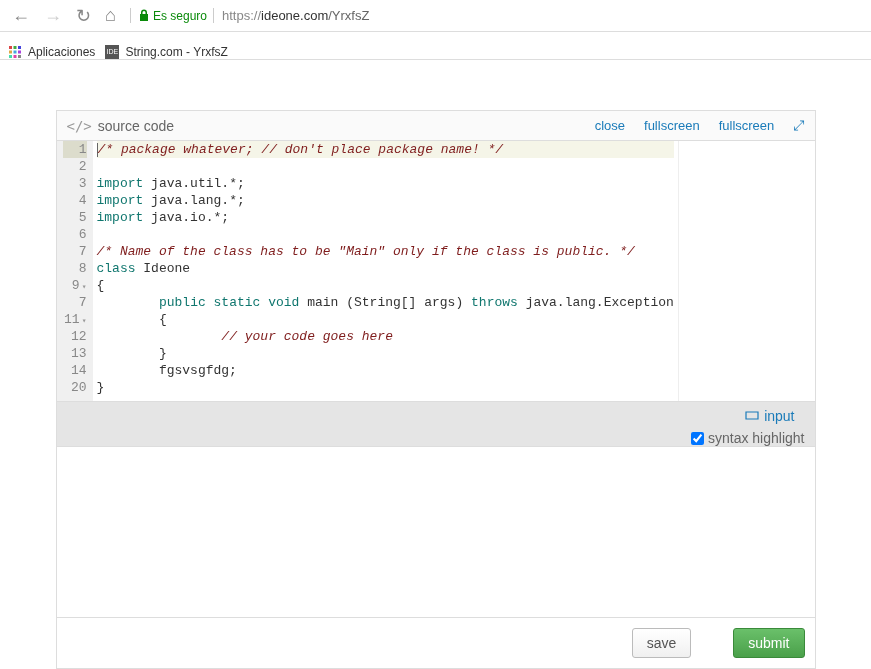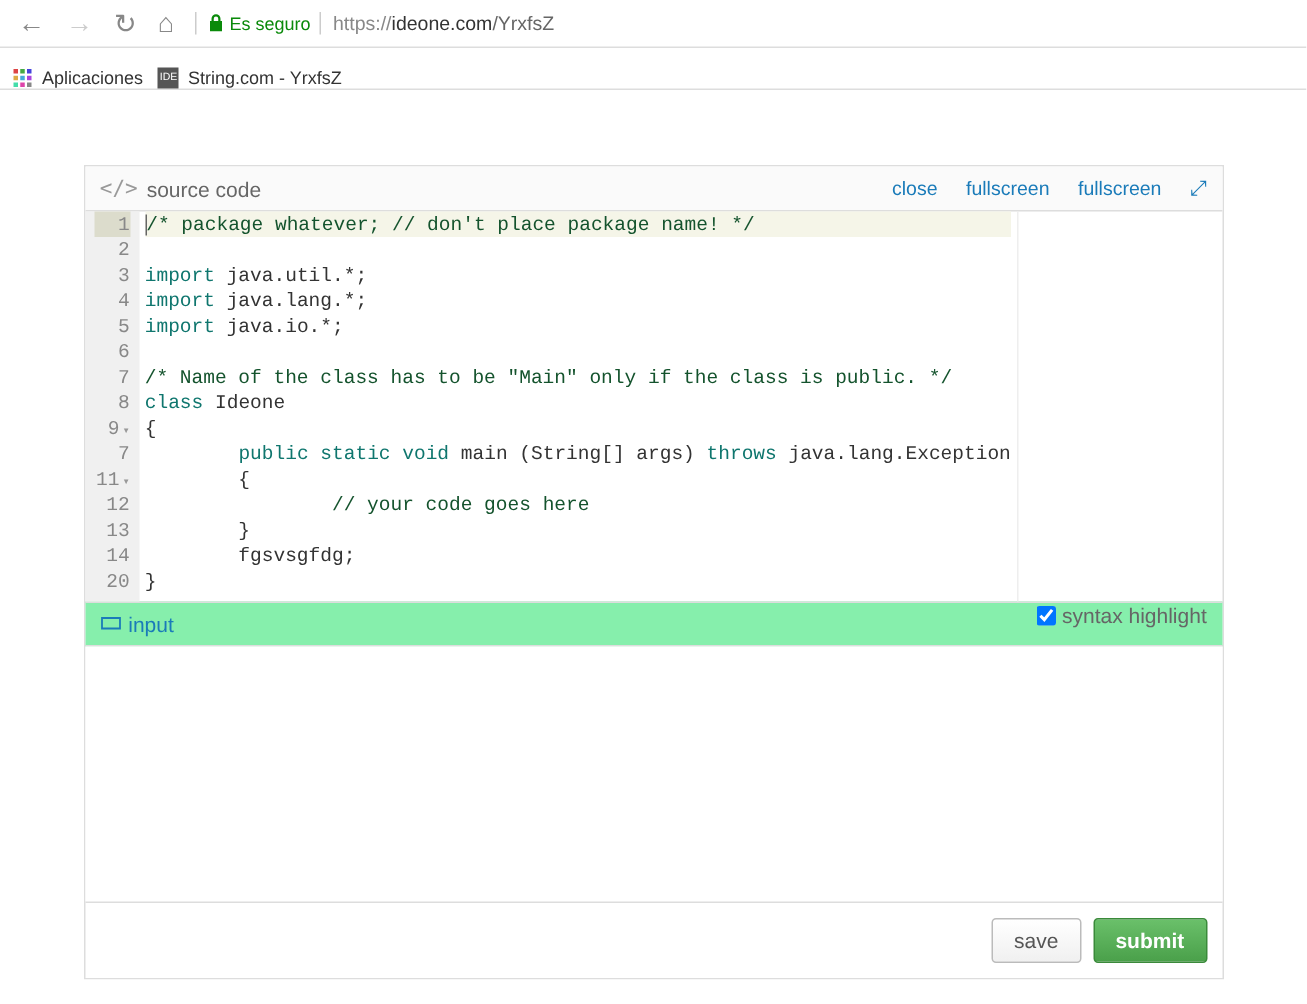--- a/index.html
+++ b/index.html
@@ -32,37 +32,37 @@
     .gutter { background: #f0f0f0; color: #888; text-align: right; padding: 0 6px; user-select: none; min-width: 36px; }
     .gutter .ln { height: 17px; }
     .gutter .ln.hl { background: #dcdccc; }
     .gutter .fold::after { content: "▾"; font-size: 8px; margin-left: 2px; color: #999; }
     .code { flex: 1; padding: 0 4px; white-space: pre; position: relative; }
     .code .line { height: 17px; }
     .code .line.hl { background: #f5f5e8; }
     .code .cursor { border-left: 1px solid #666; display: inline-block; height: 14px; vertical-align: middle; }
     .right-pane { width: 190px; border-left: 1px solid #eee; }
     
-    .c-comment { color: #14532d; }
+    .c-comment { color: #7f1d1d; font-style: italic; }
     .c-keyword { color: #0f766e; }
     
     
-    .tabs-bar { display: flex; justify-content: space-between; align-items: flex-start; border-bottom: 1px solid #ddd; border-top: 1px solid #ddd; background: #86efac; padding: 0 10px 0 0; font-size: 14px; }
+    .tabs-bar { display: flex; justify-content: space-between; align-items: flex-end; border-bottom: 1px solid #ddd; border-top: 1px solid #ddd; background: #e5e5e5; padding: 0 10px 0 0; font-size: 14px; flex-direction: column; }
     .tabs { display: flex; }
     .tab { padding: 6px 10px; display: flex; align-items: center; gap: 5px; color: #1a7bb9; cursor: pointer; }
     .tab.active { background: #eee; color: #555; border: 1px solid #ddd; border-bottom: 0; }
     .tab-icon { width: 14px; height: 14px; }
     .syntax-hl { display: flex; align-items: center; gap: 4px; color: #666; }
     
     .output-area { height: 170px; background: #fff; }
     
     .footer { display: flex; justify-content: flex-end; gap: 8px; padding: 10px; border-top: 1px solid #ddd; }
-    .btn { padding: 6px 14px; border-radius: 3px; font-size: 14px; cursor: pointer; }
+    .btn { padding: 6px 14px; border-radius: 3px; font-size: 14px; cursor: pointer; margin-left: 34px; }
     .btn-default { background: linear-gradient(#fff,#f0f0f0); border: 1px solid #bbb; color: #555; }
-    .btn-primary { background: linear-gradient(#6ac06a,#4aa04a); border: 1px solid #3a8a3a; color: #fff; font-weight: bold; }
+    .btn-primary { background: linear-gradient(#6ac06a,#4aa04a); border: 1px solid #3a8a3a; color: #fff; }
   </style>
 </head>
 <body>
 
 <div class="browser-bar">
   <span class="nav-btn">←</span>
   <span class="nav-btn disabled">→</span>
   <span class="nav-btn">↻</span>
   <span class="nav-btn">⌂</span>
   <div class="address-area">

